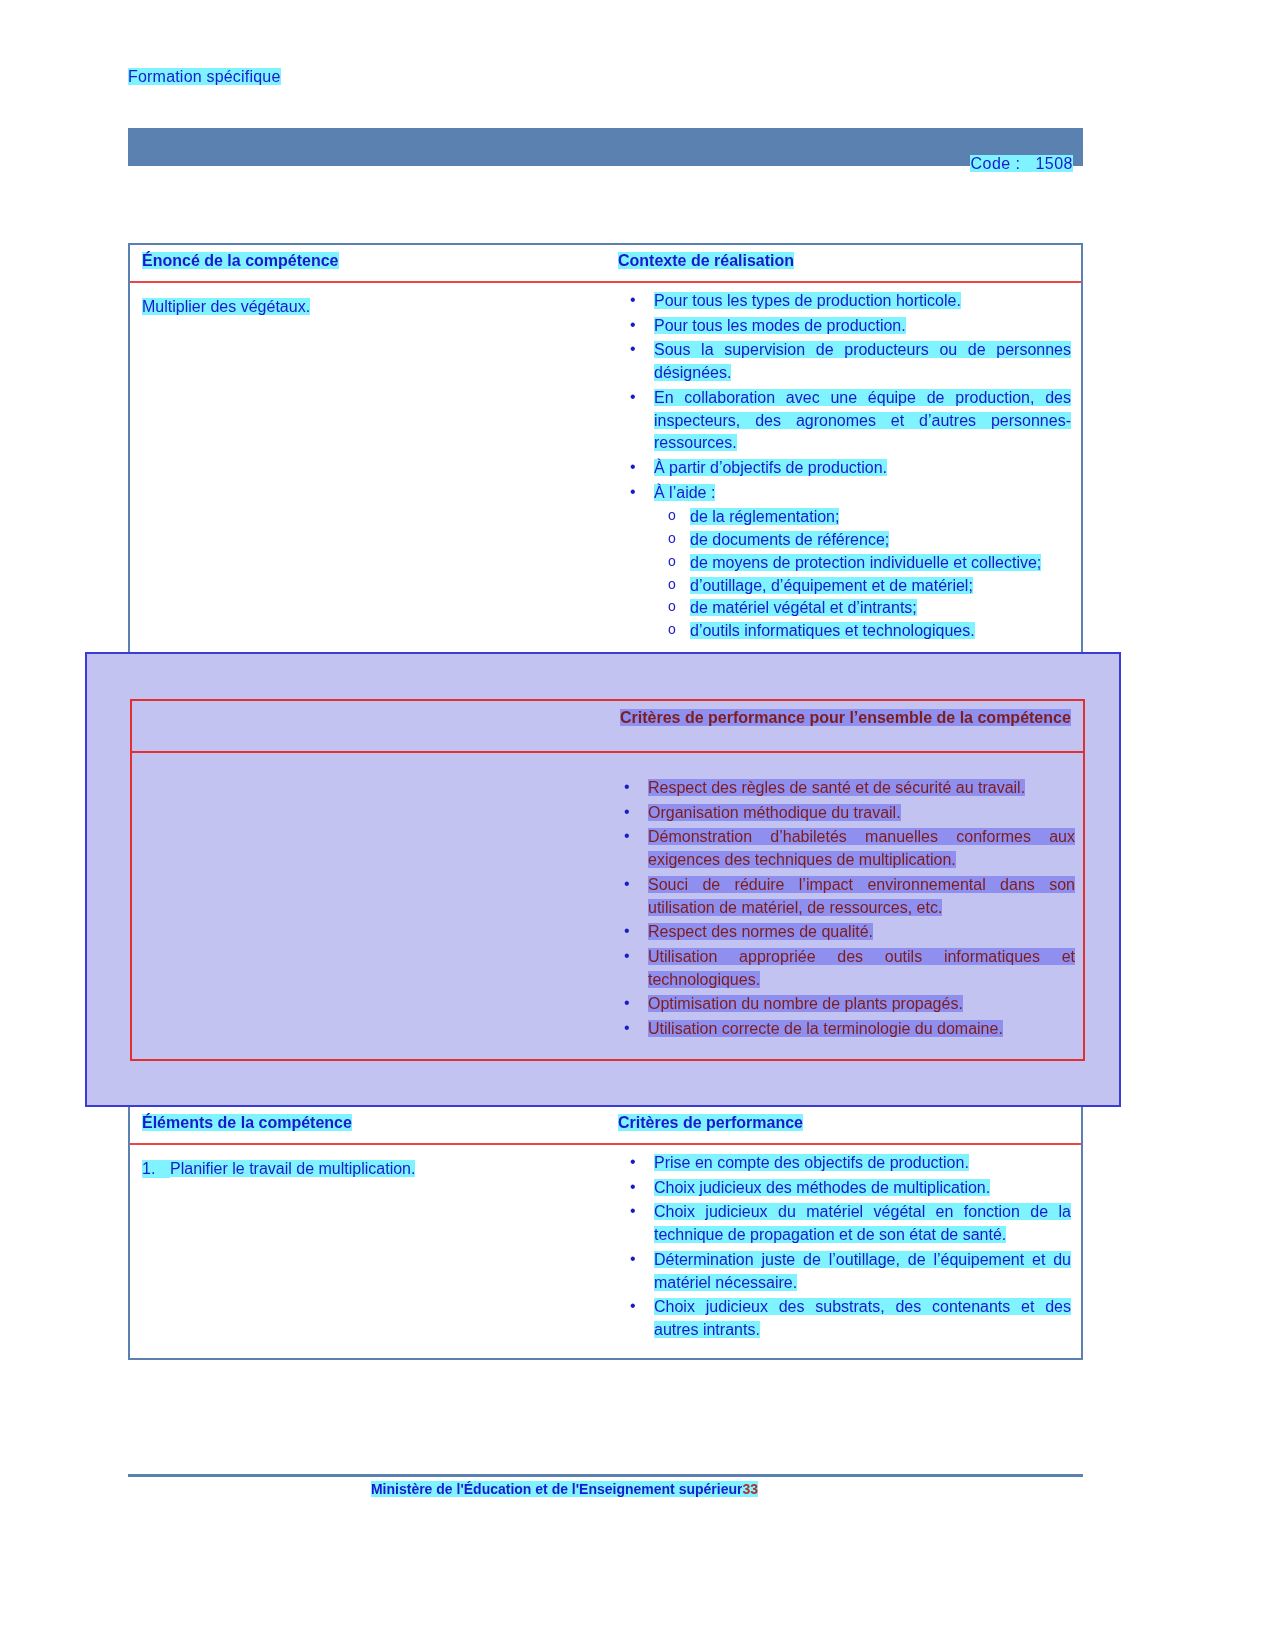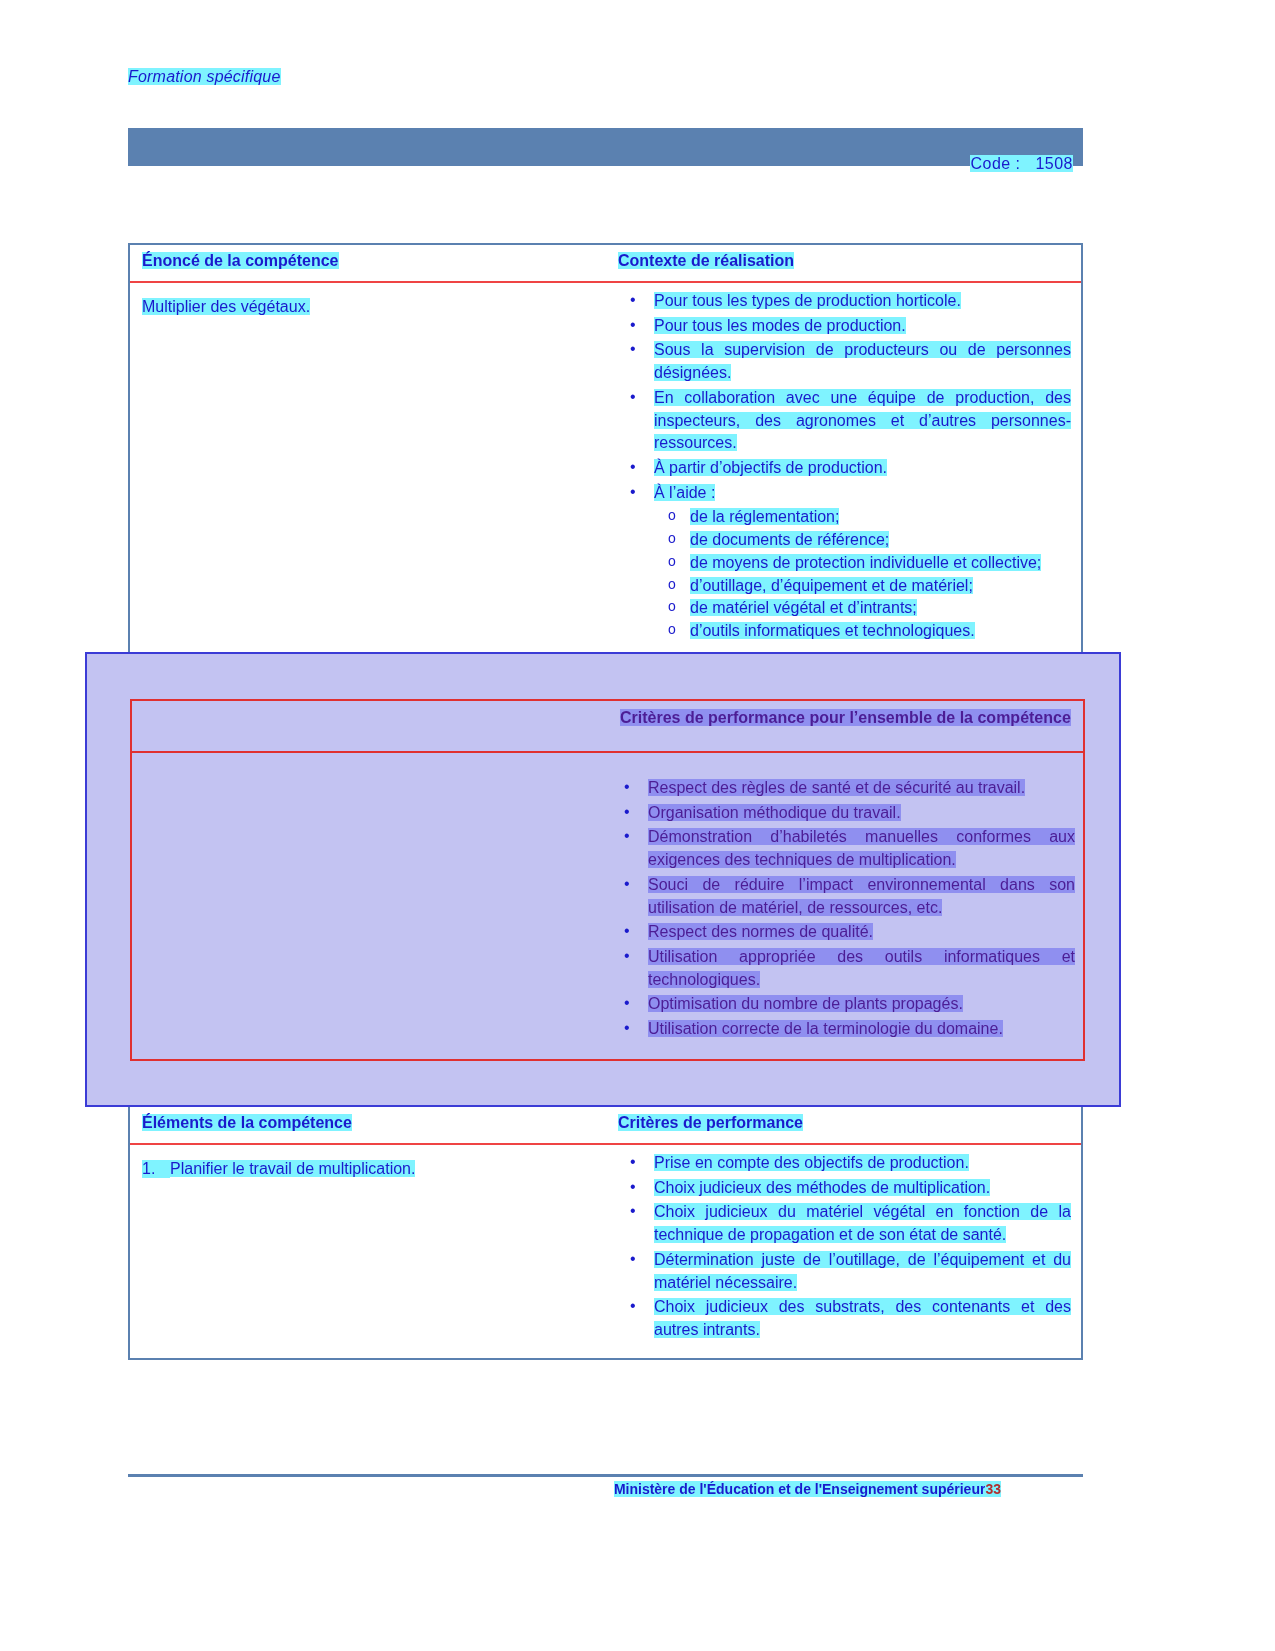--- a/index.html
+++ b/index.html
@@ -21,30 +21,29 @@
     box-sizing: border-box;
   }
 
   
   .sel {
     background: #7ff3ff;
     color: #1a1acc;
   }
   .sel-strong {
     background: #8f8ff0;
-    color: #4c1d95;
+    color: #7f1d1d;
   }
 
   
   .doc-header {
     position: absolute;
     top: 68px;
     left: 128px;
     font-size: 16px;
-    font-style: italic;
     letter-spacing: 0.2px;
   }
 
   .code-bar {
     position: absolute;
     top: 128px;
     left: 128px;
     width: 955px;
     height: 38px;
     background: #5b81b0;
@@ -209,21 +208,21 @@
     width: 955px;
     height: 3px;
     background: #5b81b0;
   }
   .footer {
     position: absolute;
     left: 128px;
     top: 1481px;
     width: 873px;
     display: flex;
-    justify-content: flex-end;
+    justify-content: center;
     font-size: 14px;
     font-weight: bold;
   }
   .footer .pg { color: #b03030; }
 </style>
 </head>
 <body>
 
 <div class="page">
 

